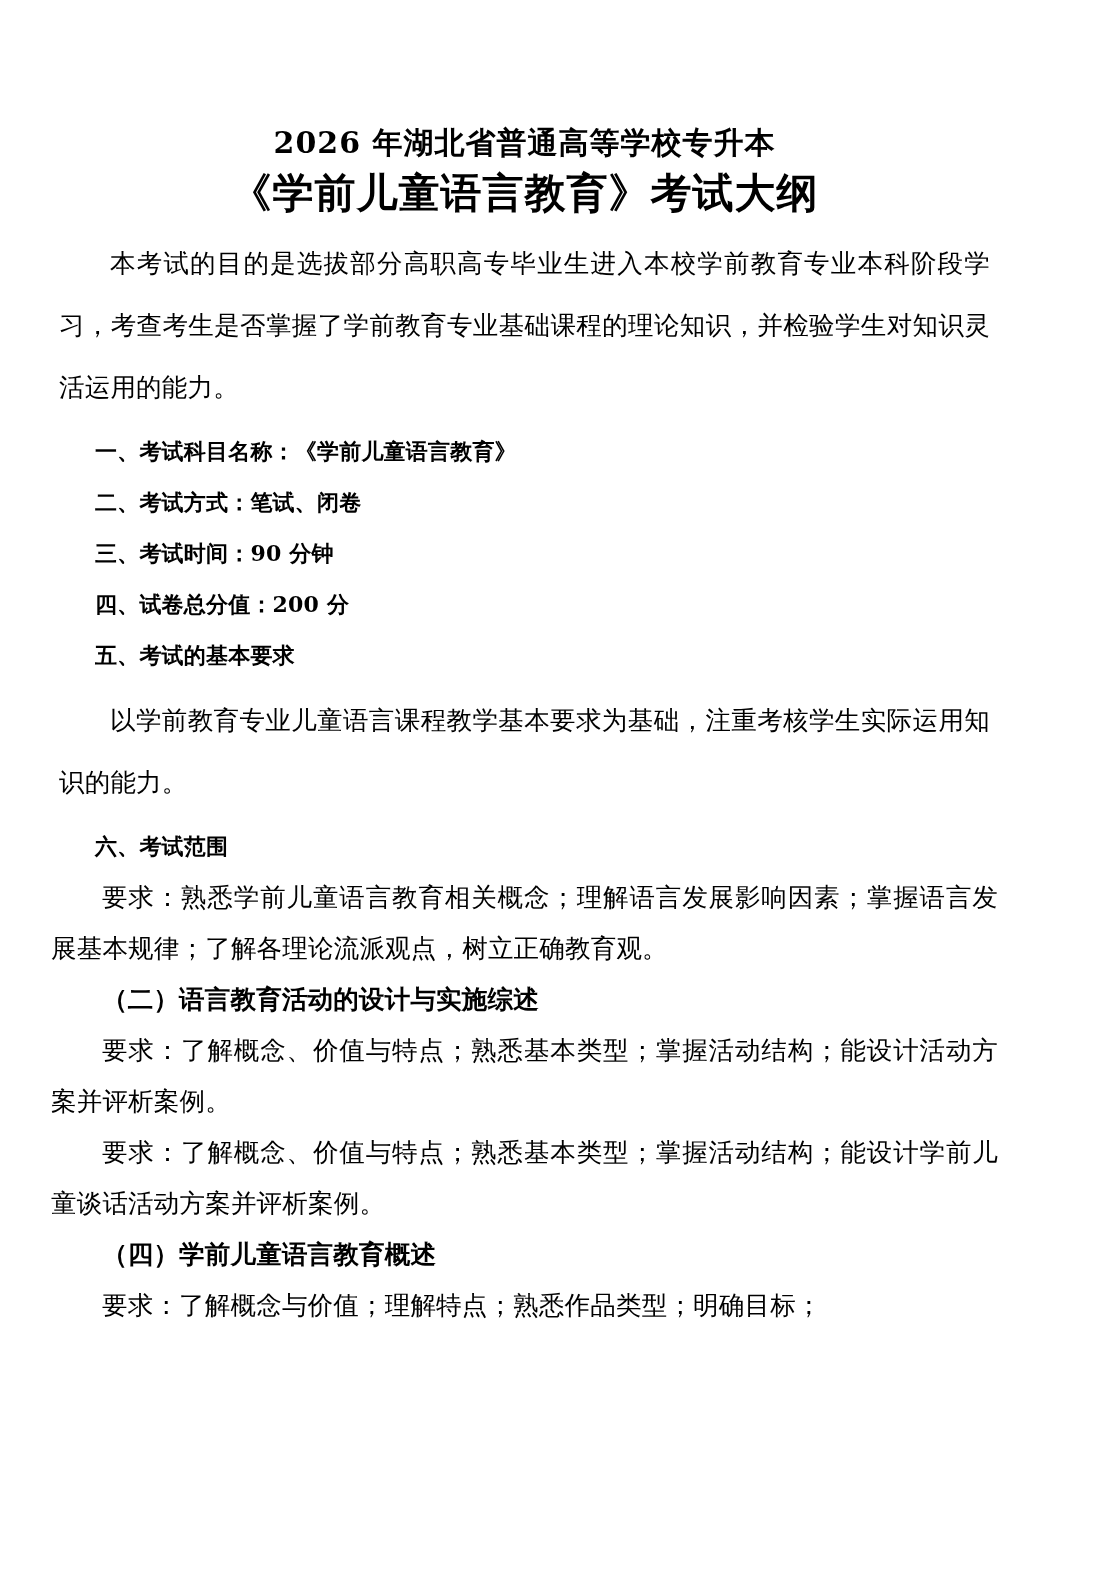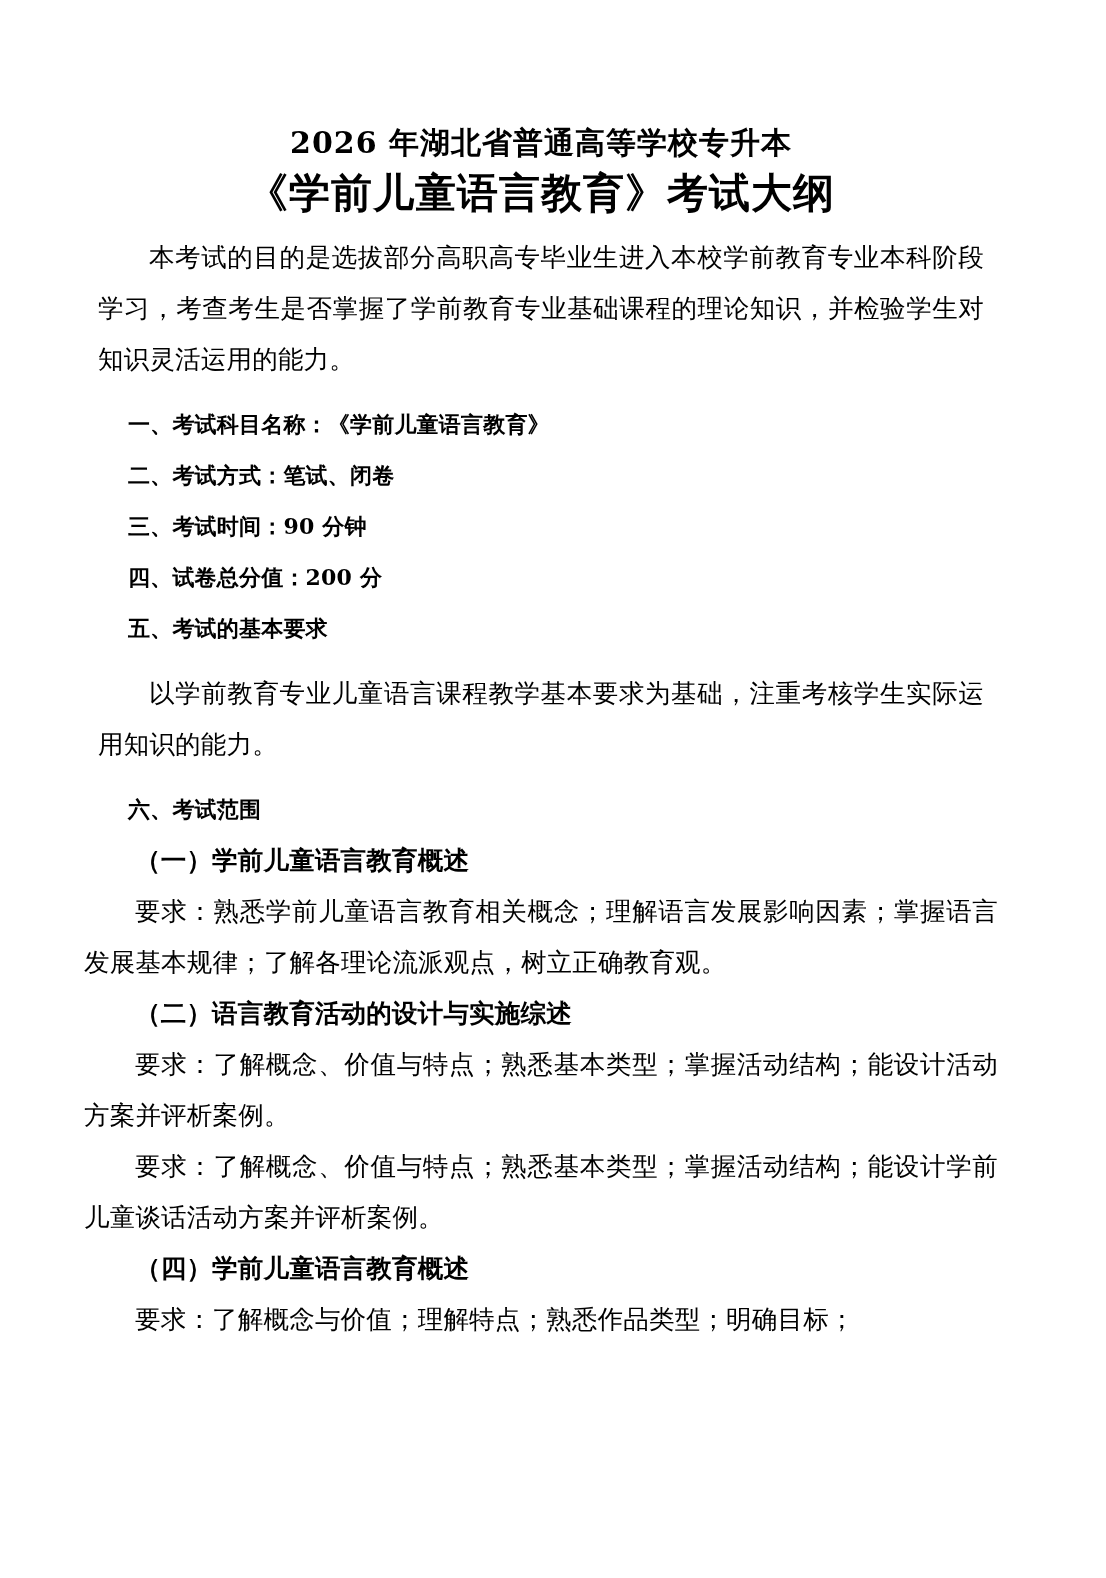--- a/index.html
+++ b/index.html
@@ -12,42 +12,42 @@
     width: 1106px;
     height: 1578px;
     font-family: "DejaVu Serif", "Liberation Serif", serif;
     color: #000000;
     overflow: hidden;
   }
   .page {
     box-sizing: border-box;
     width: 1106px;
     height: 1578px;
-    padding: 118px 108px 0 84px;
+    padding: 118px 108px 0 51px;
     position: relative;
   }
   .doc-title {
     text-align: center;
     font-weight: bold;
     font-size: 30px;
     line-height: 50px;
     letter-spacing: 1px;
   }
   .doc-title-line2 {
     text-align: center;
     font-weight: bold;
     font-size: 41px;
     line-height: 50px;
     letter-spacing: 1px;
     margin-bottom: 14px;
   }
   p.body-text {
     font-size: 25.5px;
-    line-height: 51px;
-    margin: 14px;
+    line-height: 62px;
+    margin: 8px;
     text-align: justify;
     text-justify: inter-ideograph;
     text-indent: 2em;
     letter-spacing: 0.2px;
   }
   p.heading-item {
     font-size: 22px;
     line-height: 51px;
     margin: 0;
     text-indent: 2em;
@@ -88,21 +88,20 @@
   <p class="heading-item">一、考试科目名称：《学前儿童语言教育》</p>
   <p class="heading-item">二、考试方式：笔试、闭卷</p>
   <p class="heading-item">三、考试时间：90 分钟</p>
   <p class="heading-item">四、试卷总分值：200 分</p>
   <p class="heading-item">五、考试的基本要求</p>
 
   <p class="body-text">以学前教育专业儿童语言课程教学基本要求为基础，注重考核学生实际运用知识的能力。</p>
 
   <p class="heading-item">六、考试范围</p>
 
-  <p class="sub-heading">（一）学前儿童语言教育概述</p>
   <p class="req-text tight">要求：熟悉学前儿童语言教育相关概念；理解语言发展影响因素；掌握语言发展基本规律；了解各理论流派观点，树立正确教育观。</p>
 
   <p class="sub-heading">（二）语言教育活动的设计与实施综述</p>
   <p class="req-text">要求：了解概念、价值与特点；熟悉基本类型；掌握活动结构；能设计活动方案并评析案例。</p>
 
   <p class="req-text">要求：了解概念、价值与特点；熟悉基本类型；掌握活动结构；能设计学前儿童谈话活动方案并评析案例。</p>
 
   <p class="sub-heading">（四）学前儿童语言教育概述</p>
   <p class="req-text">要求：了解概念与价值；理解特点；熟悉作品类型；明确目标；</p>
 

